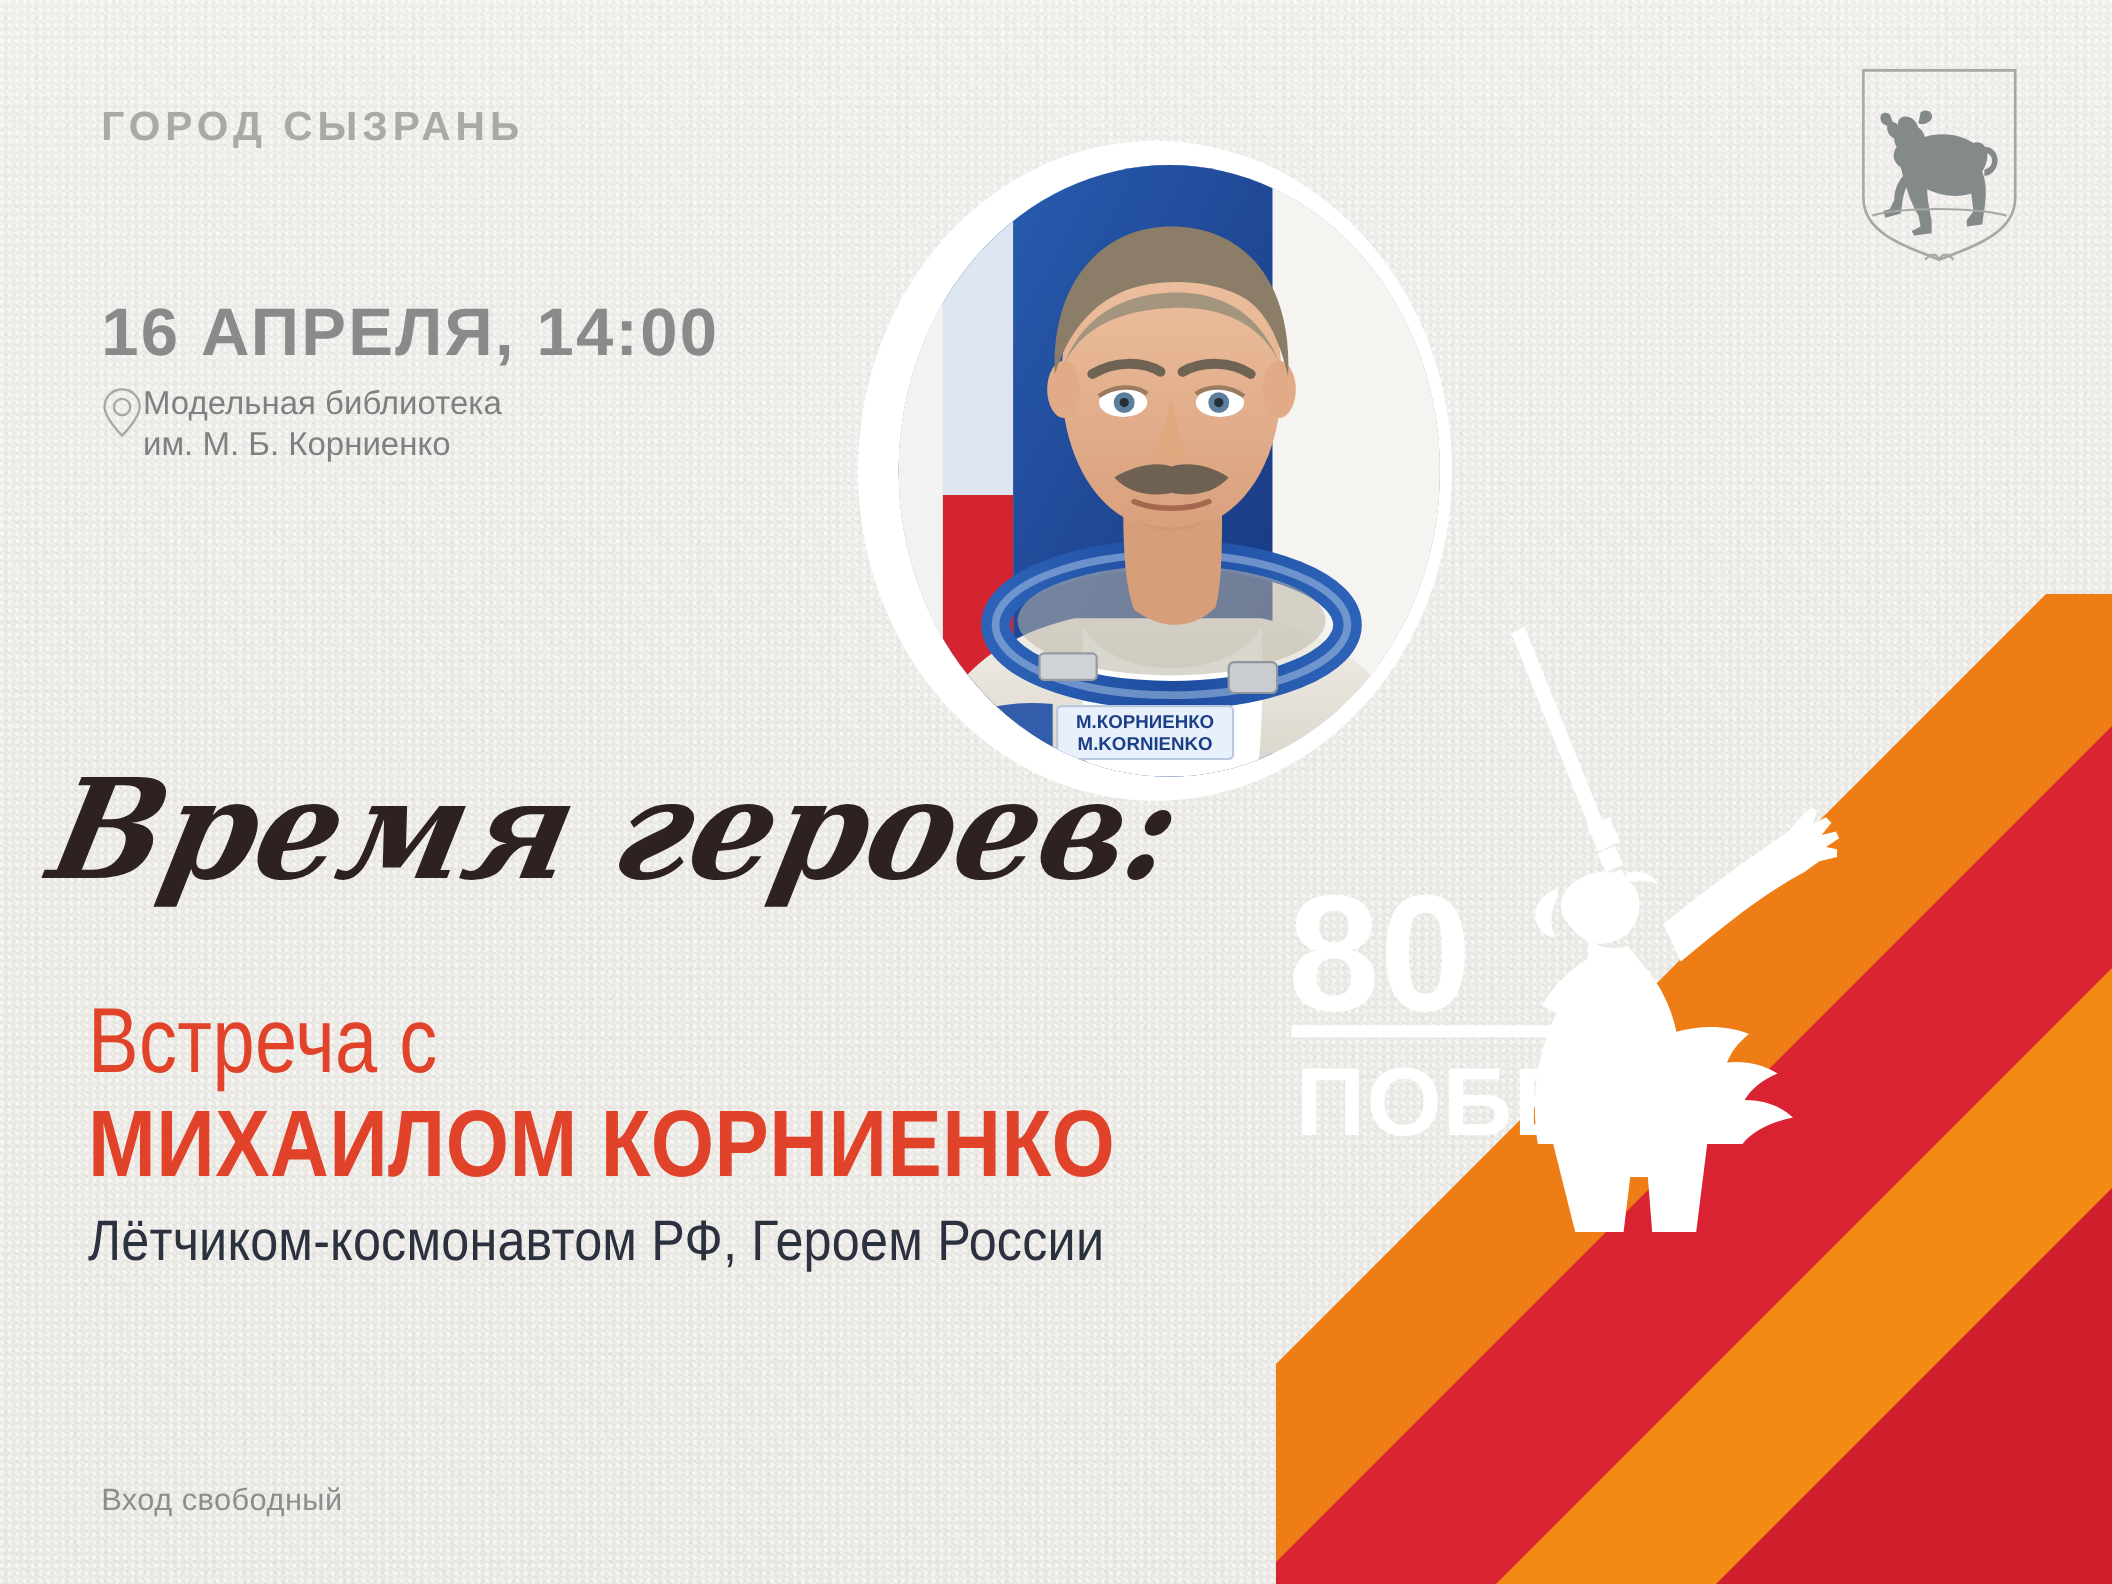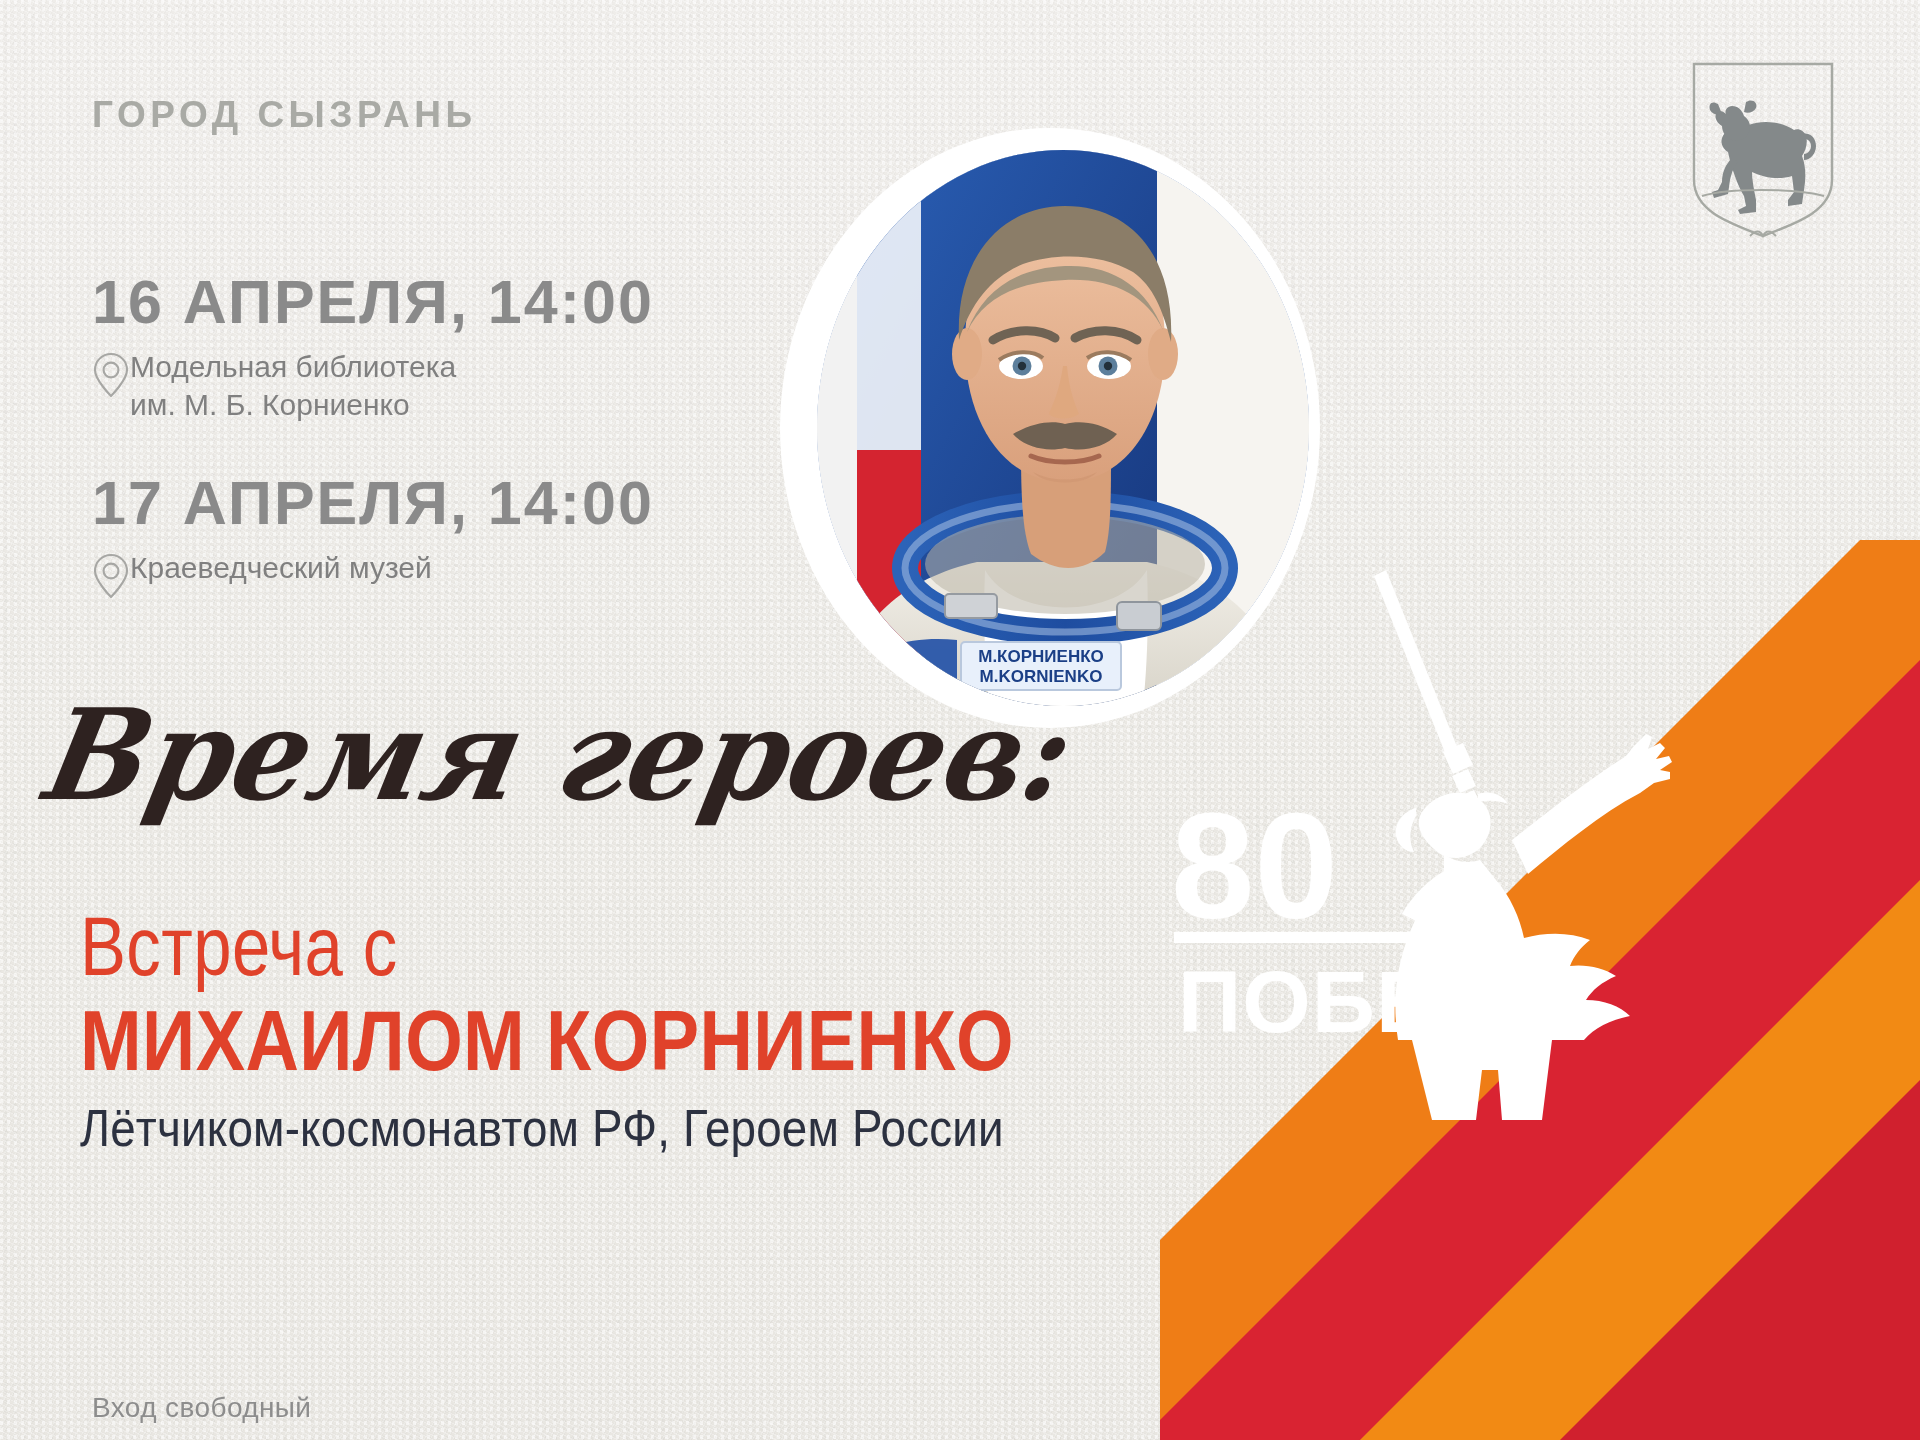--- a/index.html
+++ b/index.html
@@ -77,21 +77,21 @@
   }
   .t-sub{
     font-size:52px;font-weight:400;color:#2c3140;
     line-height:1.1;margin-top:14px;letter-spacing:.2px;
     transform:scaleX(.88);transform-origin:left center;
   }
 
   
   .footer{
     position:absolute;left:92px;top:1348px;
-    font-size:28px;color:#8d8d8d;font-weight:400;letter-spacing:.4px;margin-top:44px;
+    font-size:28px;color:#8d8d8d;font-weight:400;letter-spacing:.4px;
   }
 
   
   .portrait-wrap{
     position:absolute;left:780px;top:128px;width:540px;height:600px;
   }
   .portrait-ring{
     position:absolute;left:0;top:0;width:540px;height:600px;
     background:#ffffff;
     border-radius:270px 270px 270px 270px / 300px 300px 300px 300px;
@@ -190,32 +190,20 @@
           <svg viewBox="0 0 38 46">
             <path d="M19 2 C10 2 3 9 3 18 C3 28 19 44 19 44 C19 44 35 28 35 18 C35 9 28 2 19 2 Z" fill="none" stroke="#a7a7a4" stroke-width="2.1" stroke-linejoin="round"></path>
             <circle cx="19" cy="18" r="7.4" fill="none" stroke="#a7a7a4" stroke-width="2.1"></circle>
           </svg>
         </span>
         <span class="ev-place-text">Модельная библиотека
 им. М. Б. Корниенко</span>
       </div>
     </div>
 
-    <div class="ev" style="margin-top:46px;">
-      <div class="ev-date">17 АПРЕЛЯ, 14:00</div>
-      <div class="ev-place">
-        <span class="pin">
-          <svg viewBox="0 0 38 46">
-            <path d="M19 2 C10 2 3 9 3 18 C3 28 19 44 19 44 C19 44 35 28 35 18 C35 9 28 2 19 2 Z" fill="none" stroke="#a7a7a4" stroke-width="2.1" stroke-linejoin="round"></path>
-            <circle cx="19" cy="18" r="7.4" fill="none" stroke="#a7a7a4" stroke-width="2.1"></circle>
-          </svg>
-        </span>
-        <span class="ev-place-text">Краеведческий музей</span>
-      </div>
-    </div>
   </div>
 
   <div class="script">
     <svg viewBox="0 0 720 190">
       <text x="10" y="132" font-family="'DejaVu Serif', serif" font-size="120" font-style="italic" font-weight="700" fill="#2e2220" transform="skewX(-12) scale(1,1.05)">Время героев:</text>
     </svg>
   </div>
 
   <div class="title-block">
     <div class="t-meet">Встреча с</div>

